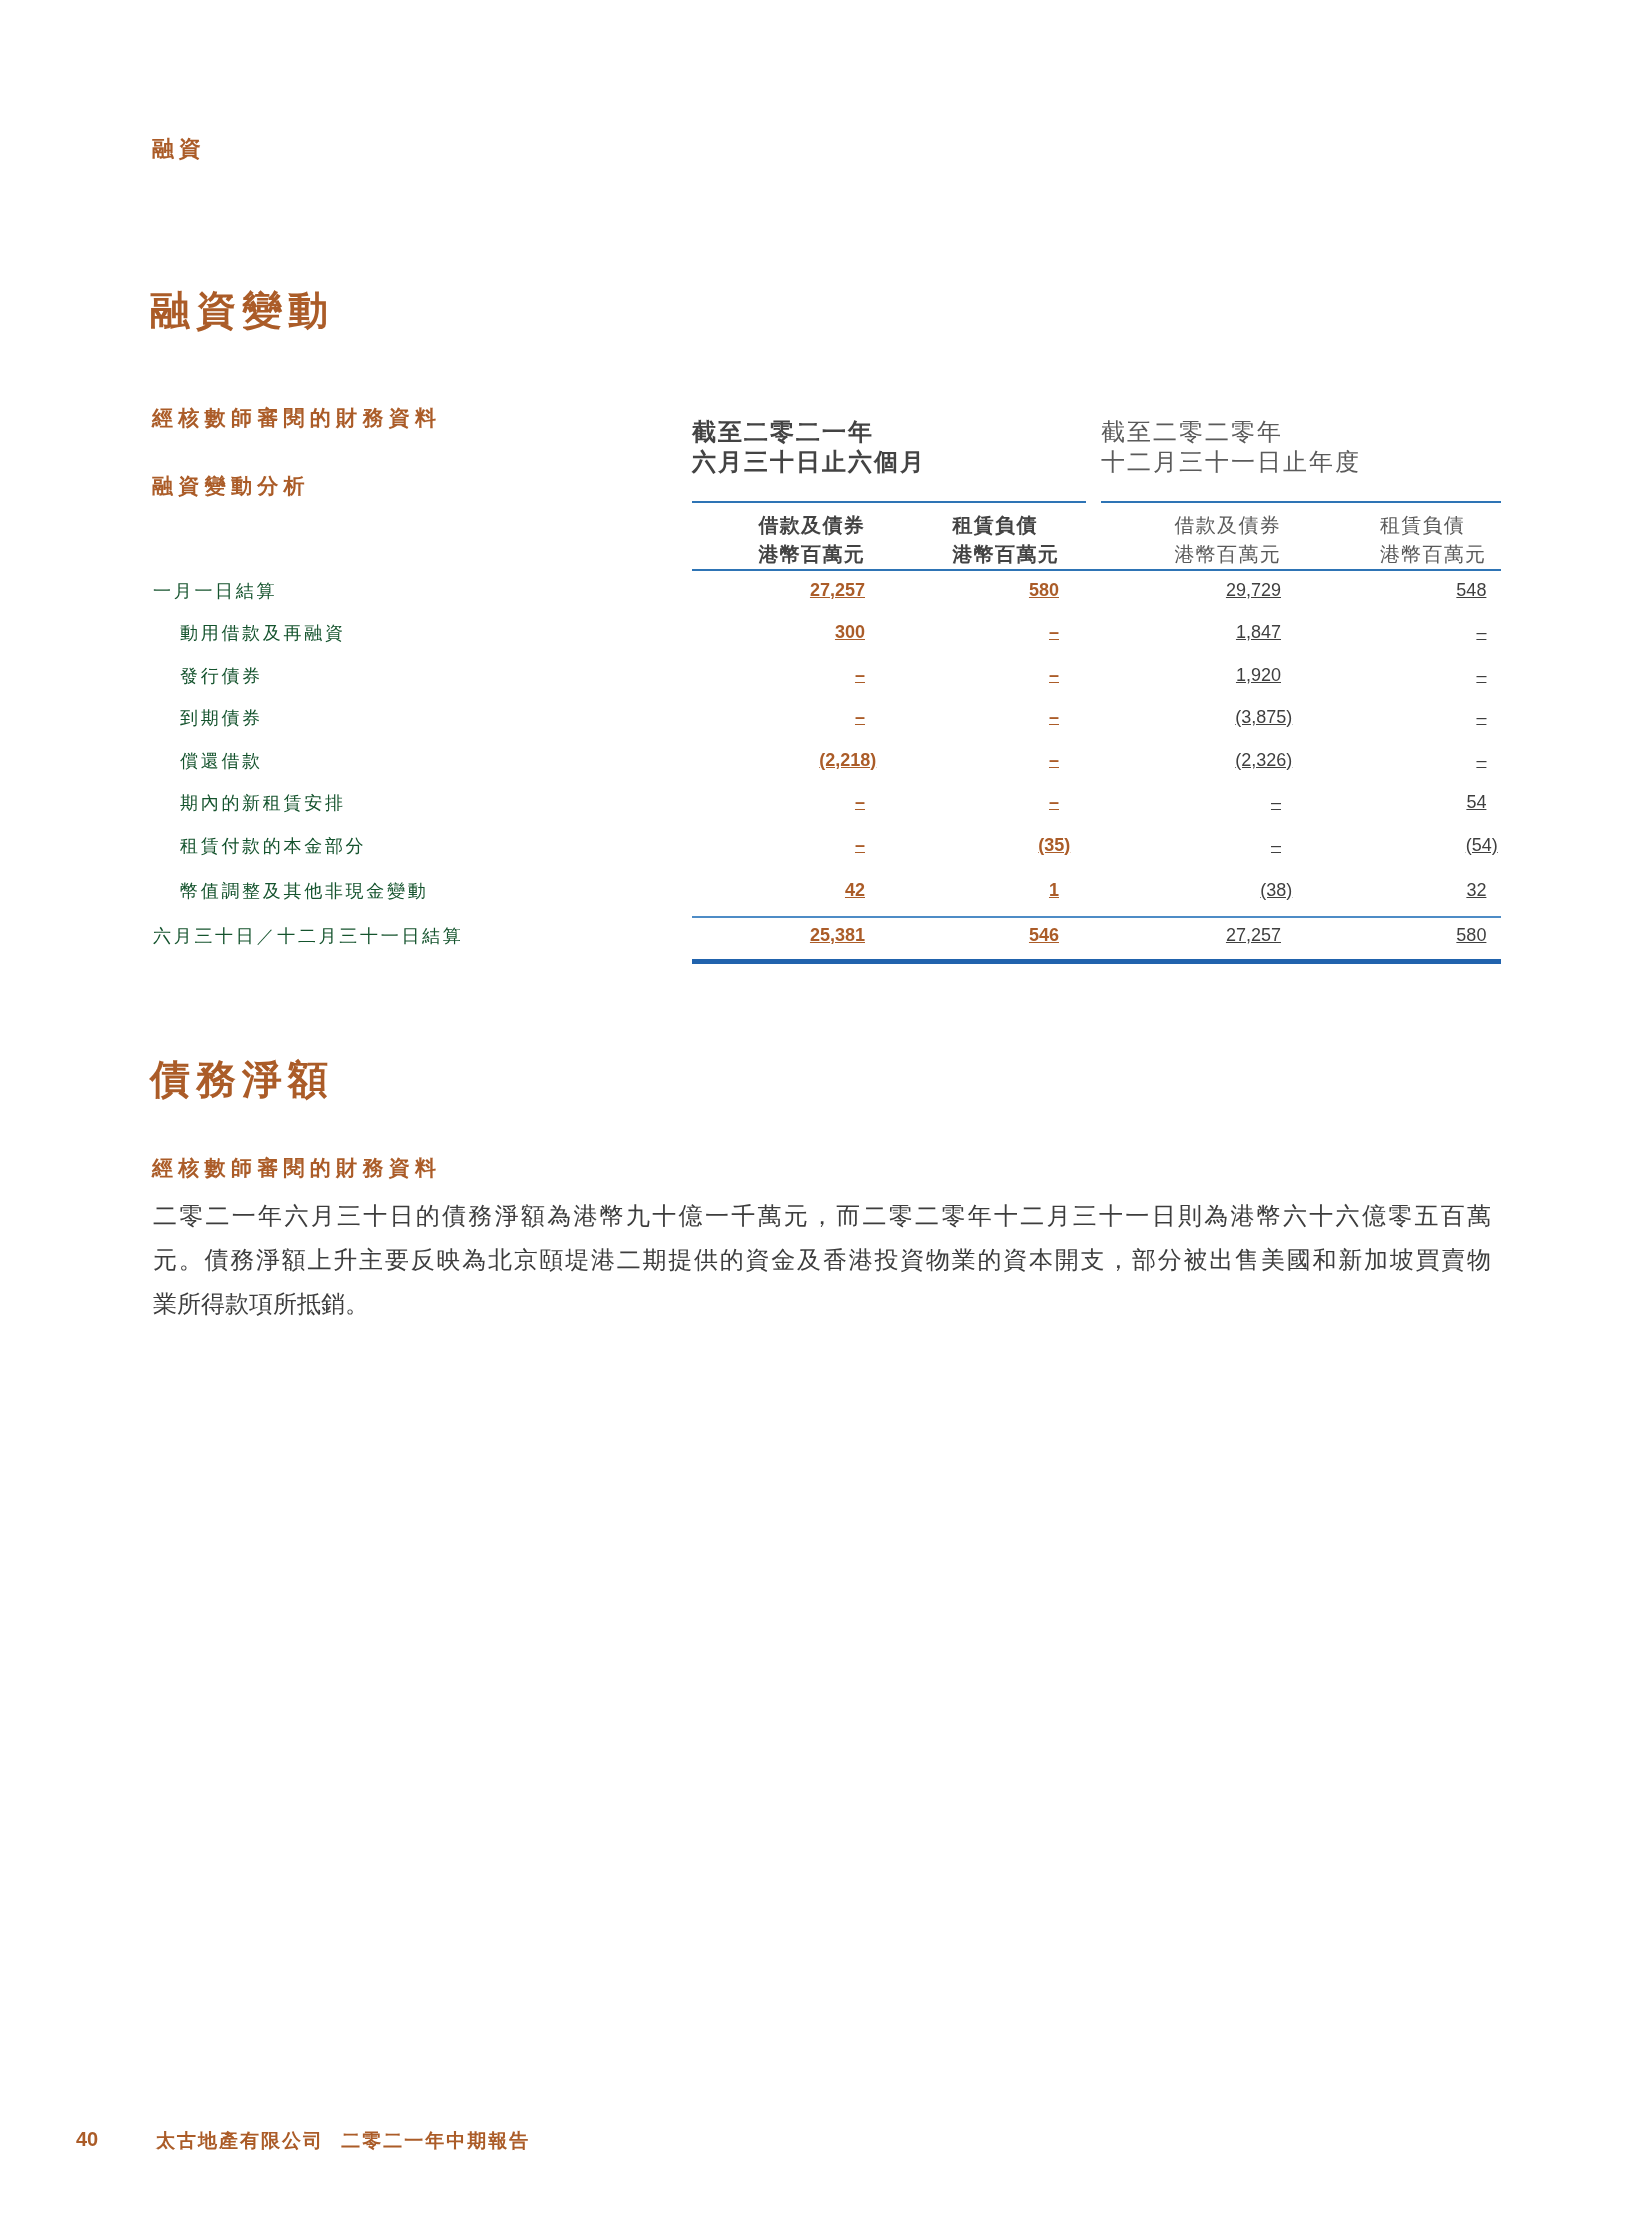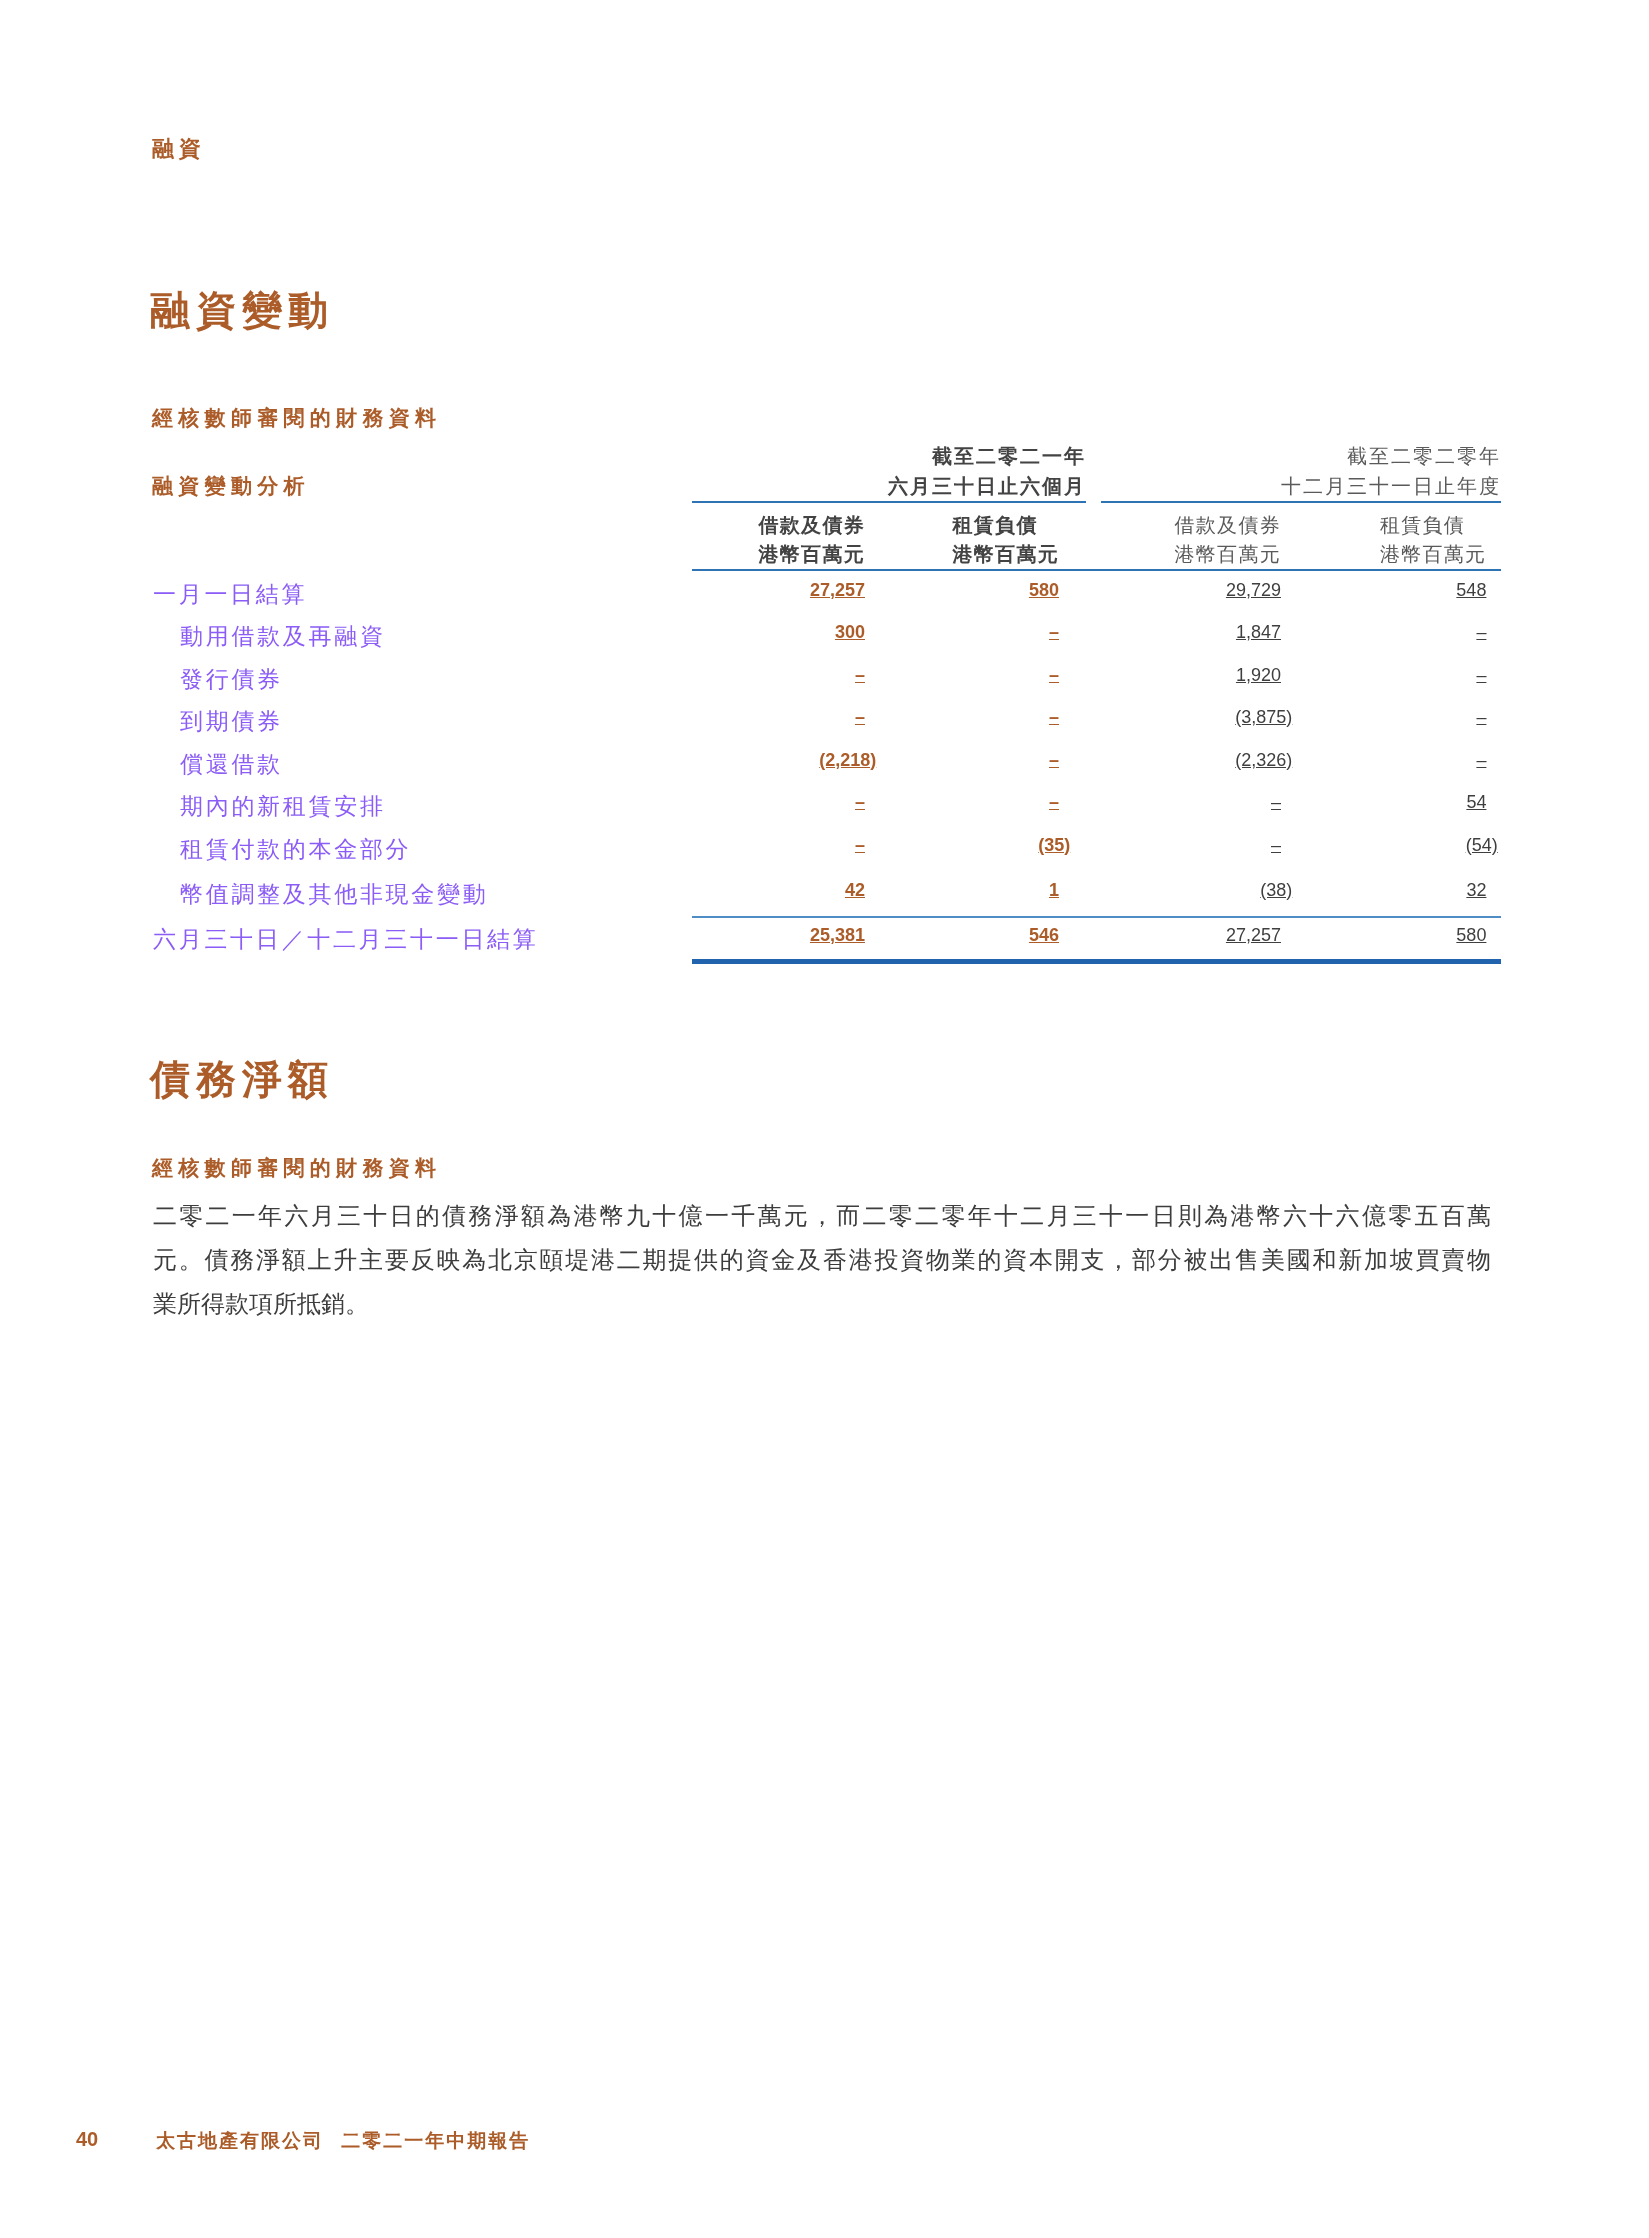--- a/index.html
+++ b/index.html
@@ -20,38 +20,38 @@
   
   .h1{left:150px;font-size:40px;font-weight:700;letter-spacing:6px;line-height:49px;}
   .h1.financing{top:256px;margin-top:30px;}
   .h1.netdebt{top:1055px;}
 
   .subtitle{left:152px;font-size:21px;font-weight:700;letter-spacing:5.3px;line-height:34px;}
   .subtitle.t1{top:367px;white-space:pre-line;}
   .subtitle.t2{top:1151px;}
 
   
-  .grp{top:441px;font-size:20px;letter-spacing:2px;line-height:30px;text-align:right;}
+  .grp{top:417px;font-size:24px;letter-spacing:2px;line-height:30px;text-align:left;}
   .grp.g1{left:692px;width:394px;font-weight:700;color:#434343;}
   .grp.g2{left:1101px;width:400px;font-weight:400;color:#5a5a5a;}
 
   .rule{position:absolute;background:#2e74b5;height:2px;}
   .rule.grp-rule-1{left:692px;width:394px;top:501px;}
   .rule.grp-rule-2{left:1101px;width:400px;top:501px;}
   .rule.colhead-rule{left:692px;width:809px;top:569px;}
   .rule.total-top{left:692px;width:809px;top:916px;background:#4e8cc6;}
   .rule.total-bottom{left:692px;width:809px;top:959px;height:5.3px;background:#2163ad;}
 
   .colhead-row{left:153px;top:511px;width:1348px;height:60px;}
   .colhead{position:absolute;top:0;text-align:left;font-size:20px;letter-spacing:1.3px;line-height:29px;white-space:nowrap;}
   .colhead.bold{font-weight:700;color:#434343;}
   .colhead.reg{font-weight:400;color:#5a5a5a;}
 
   .trow{left:153px;width:1348px;height:31px;}
-  .rlabel{position:absolute;left:0;top:0;font-size:23px;letter-spacing:2.7px;color:#8b5cf6;font-weight:400;text-align:right;}
+  .rlabel{position:absolute;left:0;top:0;font-size:18px;letter-spacing:2.7px;color:#14532d;font-weight:400;text-align:right;}
   .rlabel.indent{left:27px;}
   .num{position:absolute;top:0.7px;text-align:center;font-size:18px;letter-spacing:0;text-decoration:underline;}
   .num.cur{color:#ab5c28;font-weight:700;}
   .num.prev{color:#3f3f3f;font-weight:400;}
   .c1{right:636px;} .c2{right:442px;} .c3{right:220px;} .c4{right:14.6px;}
   .num.paren{transform:translateX(11.3px);}
 
   
   .para-line{left:153px;width:1338px;font-size:24px;line-height:32px;color:#3d3d3d;white-space:normal;}
   .para-line.just{text-align:justify;text-align-last:justify;}

